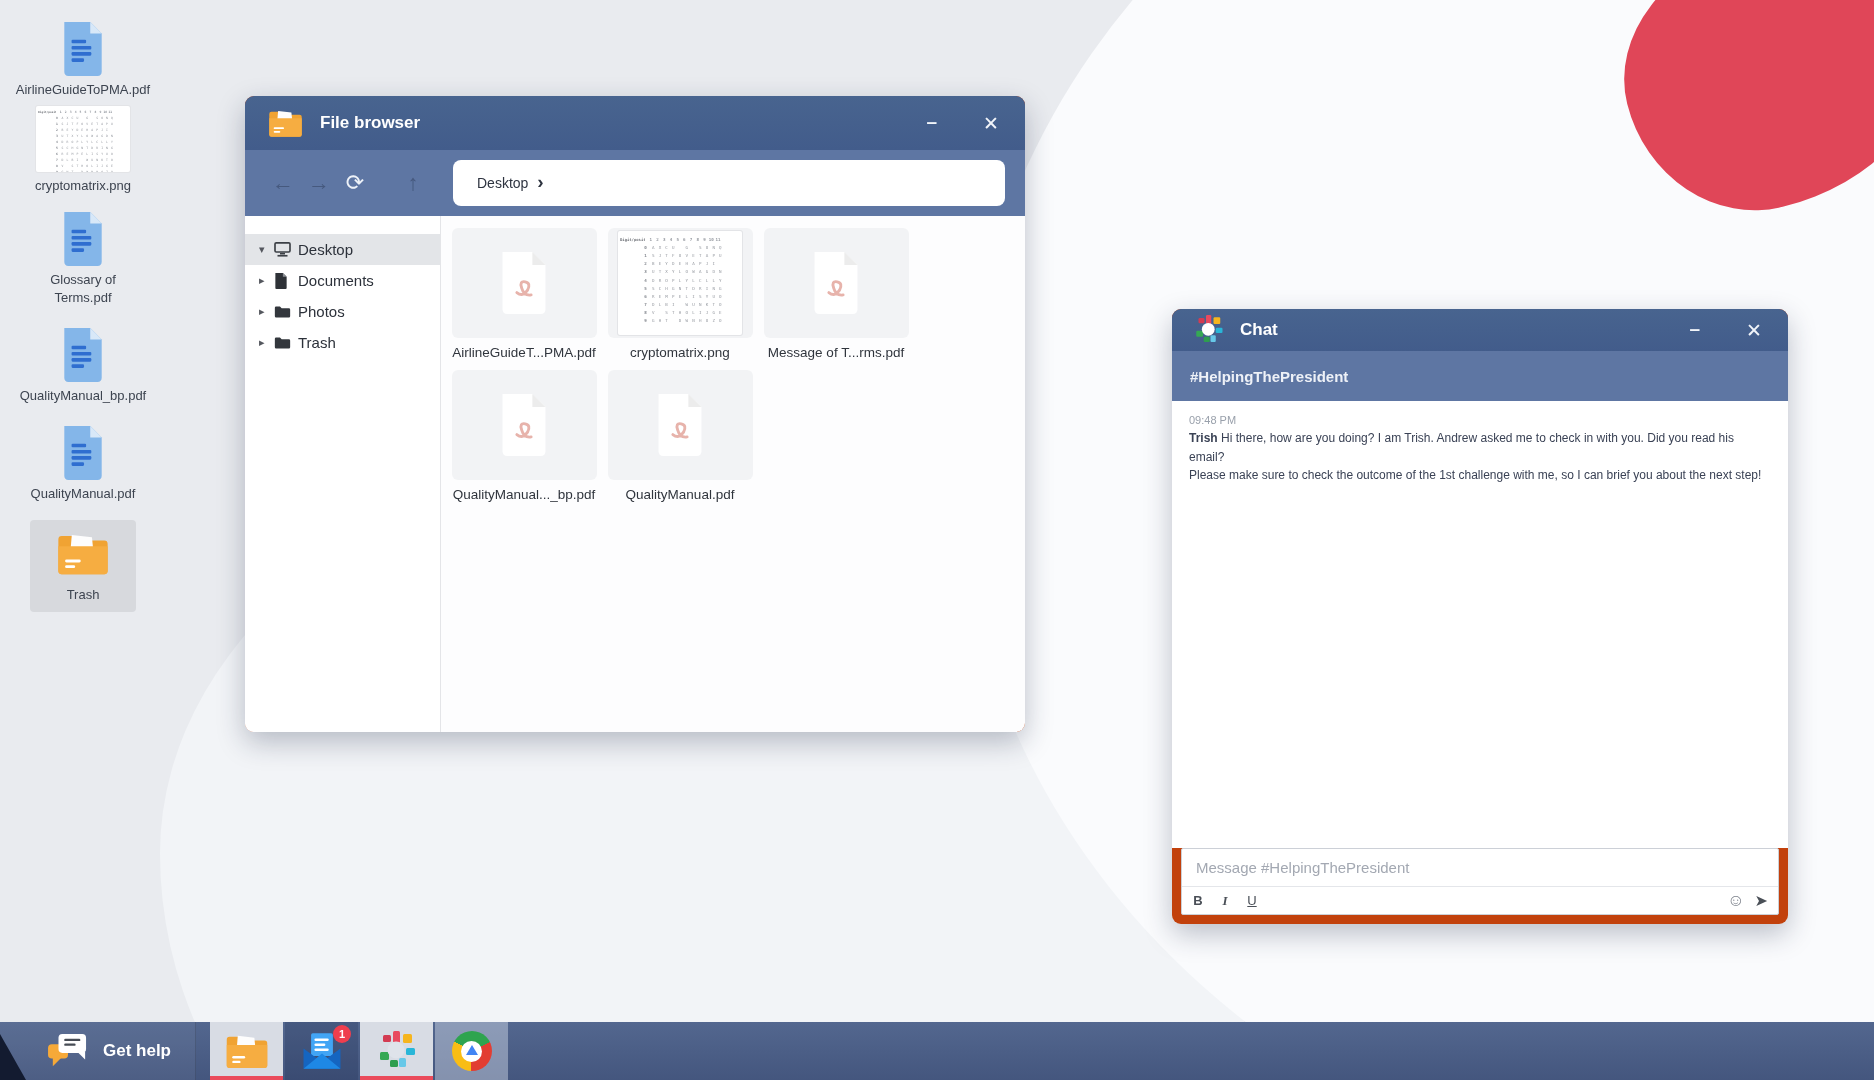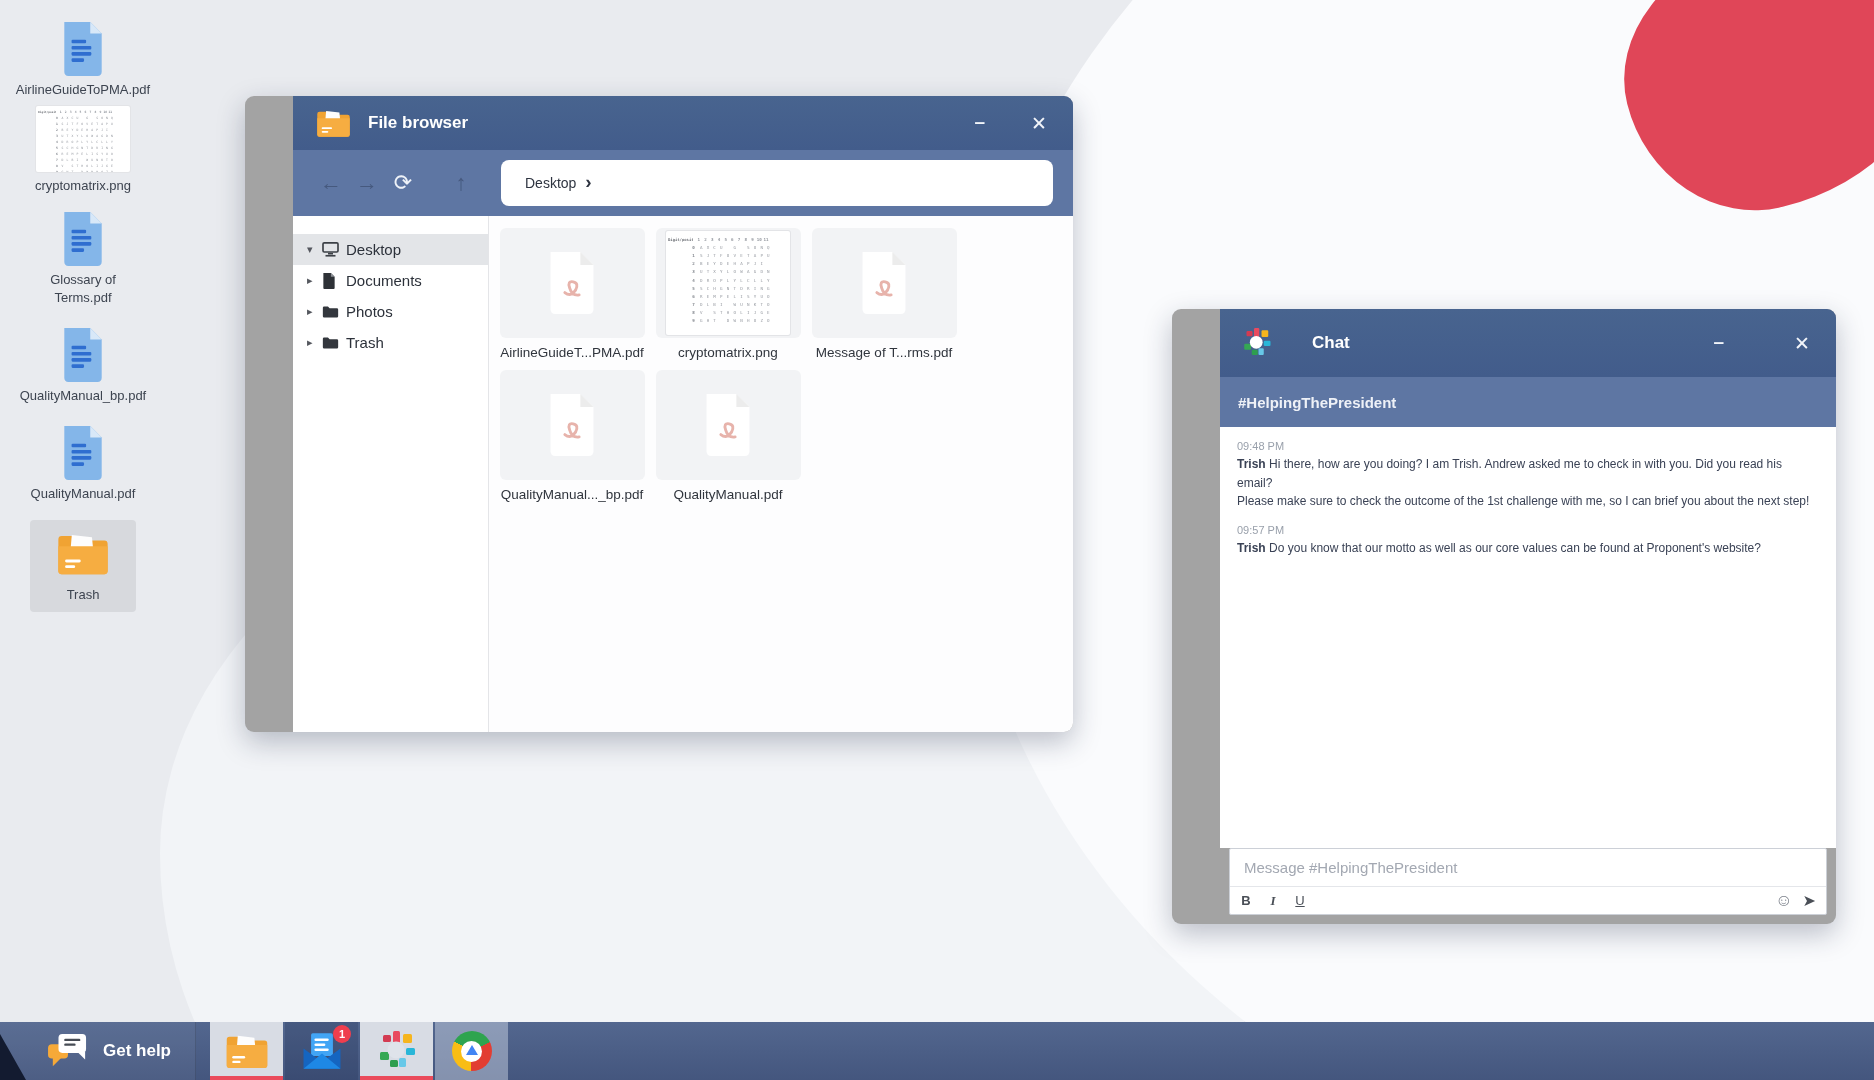--- a/index.html
+++ b/index.html
@@ -21,21 +21,21 @@
   .crypto-card{background:#fff;border-radius:2px;box-shadow:0 0 0 1px #e3e4e7;overflow:hidden;}
   .crypto-thumb-card{width:90px;height:60px;padding:3px 2px;}
   .crypto-grid{font-family:"DejaVu Sans Mono",monospace;color:#969aa1;}
   .cg-row{display:flex;align-items:center;height:1.95em;}
   .cg-cell{width:1.6em;text-align:center;}
   .cg-digit{width:6.4em;text-align:right;margin-right:.7em;font-weight:bold;color:#84888f;}
   .cg-title{width:6.4em;margin-right:.7em;font-weight:bold;color:#6d7076;font-size:.92em;white-space:nowrap;overflow:hidden;text-align:left;}
   .cg-head .cg-cell{font-weight:bold;}
 
   
-  .window{position:absolute;border-radius:9px;overflow:hidden;box-shadow:0 10px 28px rgba(25,35,65,.28);z-index:3;background:#a3a3a3;padding-left:48px;}
+  .window{position:absolute;border-radius:9px;overflow:hidden;box-shadow:0 10px 28px rgba(25,35,65,.28);z-index:3;background:#c2410c;}
   .titlebar{height:54px;background:linear-gradient(180deg,#48648f,#425c8b);display:flex;align-items:center;padding:0 26px 0 22px;}
   .win-title{color:#fff;font-weight:bold;font-size:17px;margin-left:16px;flex:0 0 auto;}
   .win-spacer{flex:1;}
   .win-btn{color:#f2f5fa;font-size:19px;line-height:1;margin-left:46px;cursor:pointer;}
   .win-btn.min{font-weight:bold;letter-spacing:0;transform:translateY(-2px);}
 
   
   .filebrowser{left:245px;top:96px;width:780px;height:636px;}
   .fb-toolbar{height:66px;background:#5e76a3;display:flex;align-items:center;padding:0 20px 0 0;}
   .nav-glyph{font-size:22px;color:#46597e;width:36px;text-align:center;cursor:pointer;}
@@ -53,21 +53,21 @@
   .tree-ico{width:24px;display:flex;align-items:center;}
   .tree-label{font-size:15px;color:#2c313a;}
   .fb-files{flex:1;padding:12px 10px;display:flex;flex-wrap:wrap;align-content:flex-start;gap:4px 10px;}
   .file-item{width:146px;display:flex;flex-direction:column;align-items:center;margin-bottom:6px;cursor:pointer;}
   .tile{width:145px;height:110px;background:#f2f3f5;border-radius:6px;display:flex;align-items:center;justify-content:center;}
   .file-label{margin-top:7px;font-size:13.5px;color:#30353d;text-align:center;white-space:nowrap;}
   .crypto-tile-card{width:120px;height:96px;padding:4px 2px;}
 
   
   .chatwin{left:1172px;top:309px;width:616px;height:615px;display:flex;flex-direction:column;}
-  .chatwin .titlebar{height:68px;flex:0 0 auto;gap:24px;}
+  .chatwin .titlebar{height:42px;flex:0 0 auto;}
   .channelbar{height:50px;background:#5e76a3;display:flex;align-items:center;padding:0 18px;flex:0 0 auto;}
   .channel-name{color:#eef1f7;font-size:15px;font-weight:bold;}
   .chat-body{flex:1;background:#fff;padding:13px 17px 0;overflow:hidden;}
   .msg{margin-bottom:13px;}
   .msg-time{font-size:11px;color:#99a0ab;margin-bottom:3px;}
   .msg-text{font-size:12px;color:#3a4255;line-height:1.55;}
   .msg-sender{font-weight:bold;}
   .chat-input-wrap{flex:0 0 auto;margin:0 9px 9px;border:1px solid #ccd0d7;border-radius:2px;background:#fff;}
   .chat-input{height:37px;display:flex;align-items:center;padding:0 14px;cursor:text;}
   .chat-placeholder{font-size:15px;color:#a3a8b2;}
@@ -636,27 +636,20 @@
 
     <div class="chat-body">
       <div class="msg">
         <div class="msg-time">09:48 PM</div>
         <div class="msg-text">
           <span class="msg-sender">Trish</span>
           <span>Hi there, how are you doing? I am Trish. Andrew asked me to check in with you. Did you read his email?</span>
         </div>
         <div class="msg-text">Please make sure to check the outcome of the 1st challenge with me, so I can brief you about the next step!</div>
       </div>
-      <div class="msg">
-        <div class="msg-time">09:57 PM</div>
-        <div class="msg-text">
-          <span class="msg-sender">Trish</span>
-          <span>Do you know that our motto as well as our core values can be found at Proponent's website?</span>
-        </div>
-      </div>
     </div>
 
     <div class="chat-input-wrap">
       <div class="chat-input">
         <span class="chat-placeholder">Message #HelpingThePresident</span>
       </div>
       <div class="chat-tools">
         <span class="fmt-btn fmt-b">B</span>
         <span class="fmt-btn fmt-i">I</span>
         <span class="fmt-btn fmt-u">U</span>

